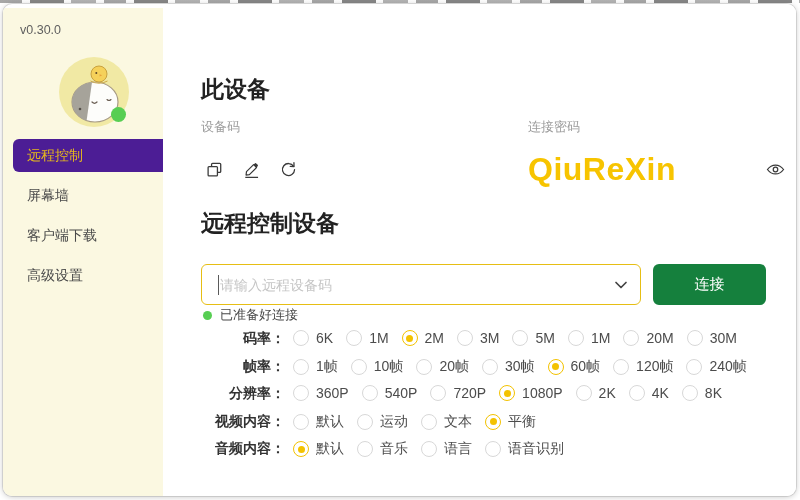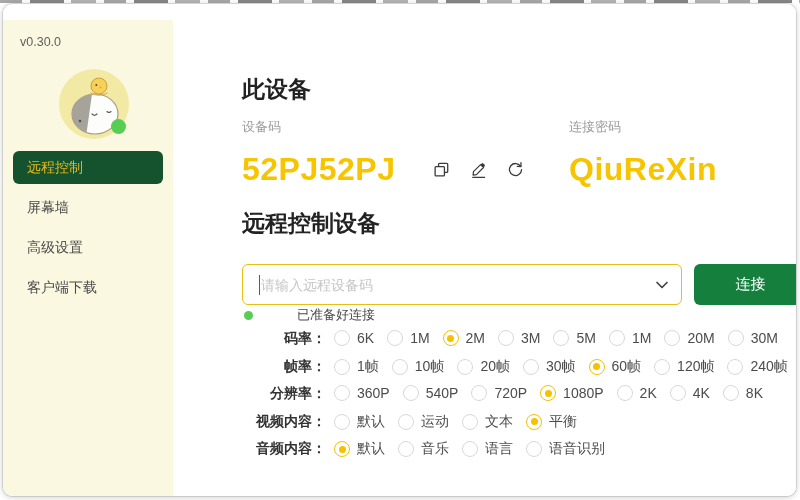--- a/index.html
+++ b/index.html
@@ -13,40 +13,40 @@
     position:absolute;top:0;left:0;right:0;height:3px;
     background:repeating-linear-gradient(90deg,#8a8a8a 0 22px,#fdfdfd 22px 30px,#5f5f5f 30px 64px,#fdfdfd 64px 71px,#9a9a9a 71px 96px,#fdfdfd 96px 104px);
     opacity:.75;
   }
   .window{
     position:absolute;left:3px;top:4px;width:793px;height:492px;
     background:#fff;border-radius:9px;overflow:hidden;
     box-shadow:0 0 0 1px rgba(0,0,0,.10),0 1px 6px rgba(0,0,0,.22);
   }
   
-  .sidebar{position:absolute;left:0;top:16px;bottom:0;width:170px;background:#FBF8E1;}
+  .sidebar{position:absolute;left:0;top:4px;bottom:0;width:192px;background:#FBF8E1;padding-left:35px;}
   .version{position:absolute;left:17px;top:15px;font-size:12.5px;color:#5f5f5f;}
   .avatar-wrap{position:absolute;left:56px;top:49px;width:70px;height:70px;}
   .status-dot-avatar{
     position:absolute;left:52px;top:50px;width:15px;height:15px;border-radius:50%;
     background:#57CE53;
   }
   .nav{position:absolute;left:0;top:131px;right:0;}
   .nav-item{
     height:33px;line-height:33px;margin:0 10px 7px 10px;padding-left:14px;
     font-size:14px;color:#4a4a4a;border-radius:6px;cursor:pointer;white-space:nowrap;
   }
-  .nav-item.active{background:#14532d;color:#E3B71E;}
+  .nav-item.active{background:#4c1d95;color:#E3B71E;}
   
   .tb{position:absolute;top:13px;right:18px;display:flex;align-items:center;}
   .tb-btn{width:26px;height:26px;display:flex;align-items:center;justify-content:center;cursor:pointer;}
   .tb-divider{width:1px;height:17px;background:#d9d9d9;margin:0 9px 0 7px;}
   .tb-btn + .tb-btn{margin-left:9px;}
   
-  .main{position:absolute;left:160px;top:0;right:0;bottom:0;background:#fff;margin-left:41px;}
+  .main{position:absolute;left:160px;top:0;right:0;bottom:0;background:#fff;}
   .h-title{position:absolute;left:38px;font-size:23px;font-weight:700;color:#222;margin:0;}
   .t1{top:70px;}
   .t2{top:204px;}
   .field-label{position:absolute;font-size:13px;color:#9c9c9c;top:114px;}
   .value-row{position:absolute;top:144px;display:flex;align-items:center;height:42px;}
   .big-code{font-size:32px;font-weight:600;color:#F7C400;width:186px;letter-spacing:.5px;}
   .icon-btn{width:26px;height:26px;display:flex;align-items:center;justify-content:center;cursor:pointer;margin-right:11px;}
   .col-device{left:38px;}
   .col-password{left:365px;}
   .field-label.col-password{left:365px;}
@@ -63,21 +63,21 @@
   }
   .input-wrap input::placeholder{color:#c6c6c6;}
   .caret{position:absolute;left:16px;top:10px;width:1px;height:20px;background:#5a5a5a;}
   .chevron{position:absolute;right:11px;top:12px;cursor:pointer;}
   .connect-btn{
     margin-left:12px;width:113px;height:41px;border:none;border-radius:6px;
     background:#15803d;color:#ffffff;font-size:15px;cursor:pointer;
     font-family:"Liberation Sans","DejaVu Sans",sans-serif;
   }
   
-  .status-row{position:absolute;left:40px;top:302px;display:flex;align-items:center;gap:36px;}
+  .status-row{position:absolute;left:40px;top:302px;display:flex;align-items:center;}
   .status-dot{width:9px;height:9px;border-radius:50%;background:#57CE53;margin-right:8px;}
   .status-text{font-size:13px;color:#4a4a4a;}
   
   .settings{position:absolute;left:38px;top:326px;}
   .set-row{display:flex;align-items:flex-start;height:27.5px;}
   .set-label{width:84px;text-align:right;font-weight:700;font-size:14px;color:#333;margin-right:8px;white-space:nowrap;}
   .opt{display:inline-flex;align-items:center;margin-right:13px;cursor:pointer;}
   .radio{
     box-sizing:border-box;width:16px;height:16px;border-radius:50%;
     border:1px solid #D8D8D8;background:#fff;margin-right:7px;position:relative;flex:none;
@@ -122,22 +122,22 @@
         <circle cx="40" cy="17" r="8" fill="#F5D15A" stroke="#C8A13E" stroke-width="1"></circle>
         <circle cx="37.3" cy="16" r="1" fill="#5f4a28"></circle>
         <path d="M40.6 17.2 l2.6 1.1 -2.6 1.2 z" fill="#E8A23B"></path>
       </svg>
       <span class="status-dot-avatar"></span>
     </div>
 
     <nav class="nav">
         <div class="nav-item active">远程控制</div>
         <div class="nav-item">屏幕墙</div>
+        <div class="nav-item">客户端下载</div>
         <div class="nav-item">高级设置</div>
-        <div class="nav-item">客户端下载</div>
       </nav>
   </aside>
 
   <div class="tb">
     <span class="tb-btn">
       <svg viewBox="0 0 24 24" width="21" height="21">
         <path d="M12 3.7c-4.75 0-8.5 3.25-8.5 7.3 0 2.2 1.15 4.1 2.95 5.45l-.75 3.35 3.6-1.7c.85.2 1.75.3 2.7.3 4.75 0 8.5-3.25 8.5-7.4S16.75 3.7 12 3.7z" fill="none" stroke="#3f3f3f" stroke-width="1.4" stroke-linejoin="round"></path>
         <circle cx="8.4" cy="11" r="1" fill="#3f3f3f"></circle>
         <circle cx="12" cy="11" r="1" fill="#3f3f3f"></circle>
         <circle cx="15.6" cy="11" r="1" fill="#3f3f3f"></circle>
@@ -157,21 +157,20 @@
   </div>
 
   <main class="main">
 
     <h1 class="h-title t1">此设备</h1>
 
     <div class="field-label col-device" style="left:38px;text-align:center;">设备码</div>
     <div class="field-label col-password">连接密码</div>
 
     <div class="value-row col-device" style="left:38px;">
-      <span class="big-code">52PJ52PJ</span>
       <span class="icon-btn">
         <svg viewBox="0 0 22 22" width="19" height="19">
           <rect x="3.6" y="7.6" width="10.8" height="10.8" rx="1" fill="none" stroke="#3a3a3a" stroke-width="1.5"></rect>
           <path d="M7.6 7.6 V5 Q7.6 3.8 8.8 3.8 H17 Q18.2 3.8 18.2 5 V13.2 Q18.2 14.4 17 14.4 H14.4" fill="none" stroke="#3a3a3a" stroke-width="1.5"></path>
         </svg>
       </span>
       <span class="icon-btn">
         <svg viewBox="0 0 22 22" width="19" height="19">
           <path d="M13.4 5.3 L16.8 8.7 L8.6 16.9 L4.7 17.4 L5.2 13.5 Z" fill="none" stroke="#3a3a3a" stroke-width="1.4" stroke-linejoin="round"></path>
           <path d="M13.4 5.3 l1.1 -1.1 a1.6 1.6 0 0 1 2.3 0 l1.1 1.1 a1.6 1.6 0 0 1 0 2.3 l-1.1 1.1 z" fill="#3a3a3a"></path>

